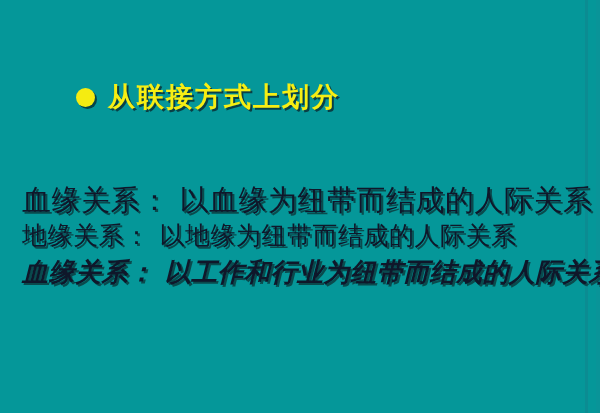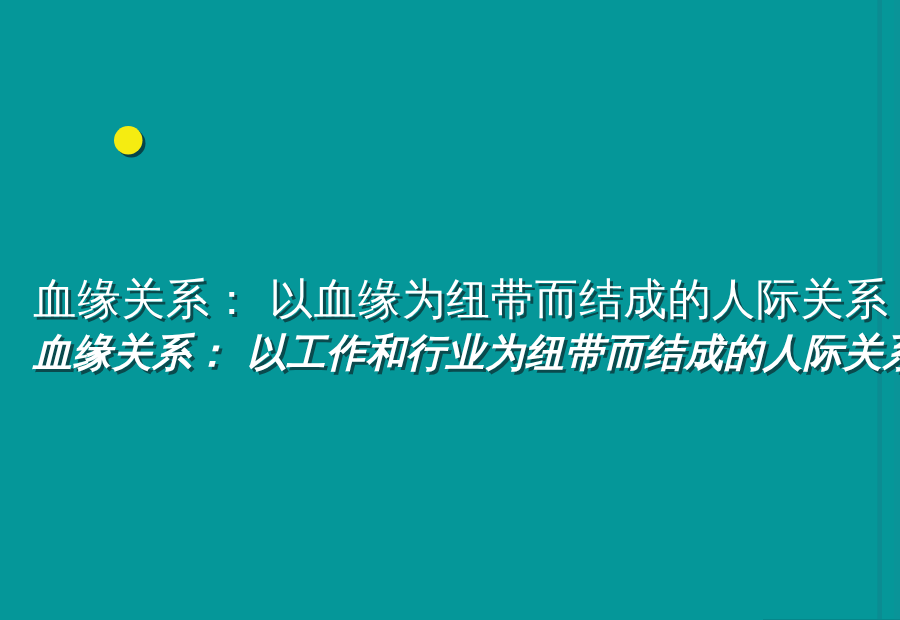--- a/index.html
+++ b/index.html
@@ -67,21 +67,21 @@
   }
 
   
   .body-block {
     position: absolute;
     left: 22px;
     top: 186px;
     width: 560px;
   }
   .body-line {
-    color: #ffffff;
+    color: #0f172a;
     white-space: nowrap;
     line-height: 1;
   }
   .body-line .term,
   .body-line .desc {
     display: inline;
   }
 
   .line-1 {
     font-family: "Liberation Serif", "DejaVu Serif", serif;
@@ -113,27 +113,31 @@
 </head>
 <body>
 
 <div class="slide">
 
   <div class="edge-band-outer"></div>
   <div class="edge-band"></div>
 
   <div class="title-row">
     <span class="bullet-dot"></span>
+    <span class="title-text">从联接方式上划分</span>
   </div>
 
   <div class="body-block">
 
     <div class="body-line line-1">
       <span class="term">血缘关系：</span><span class="gap"></span><span class="desc">以血缘为纽带而结成的人际关系</span>
     </div>
 
+    <div class="body-line line-2">
+      <span class="term">地缘关系：</span><span class="gap"></span><span class="desc">以地缘为纽带而结成的人际关系</span>
+    </div>
 
     <div class="body-line line-3">
       <span class="term">血缘关系：</span><span class="gap"></span><span class="desc">以工作和行业为纽带而结成的人际关系</span>
     </div>
 
   </div>
 </div>
 
 </body></html>

